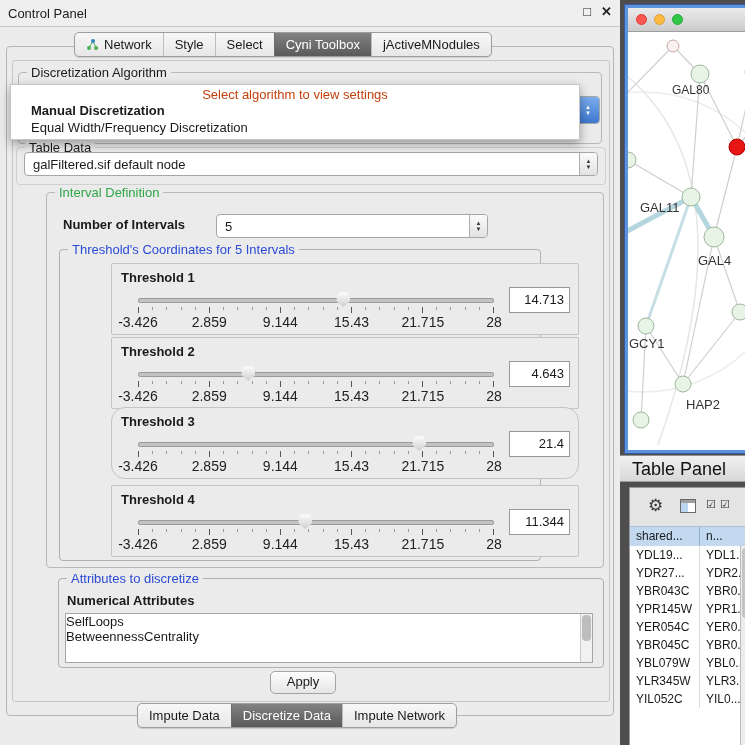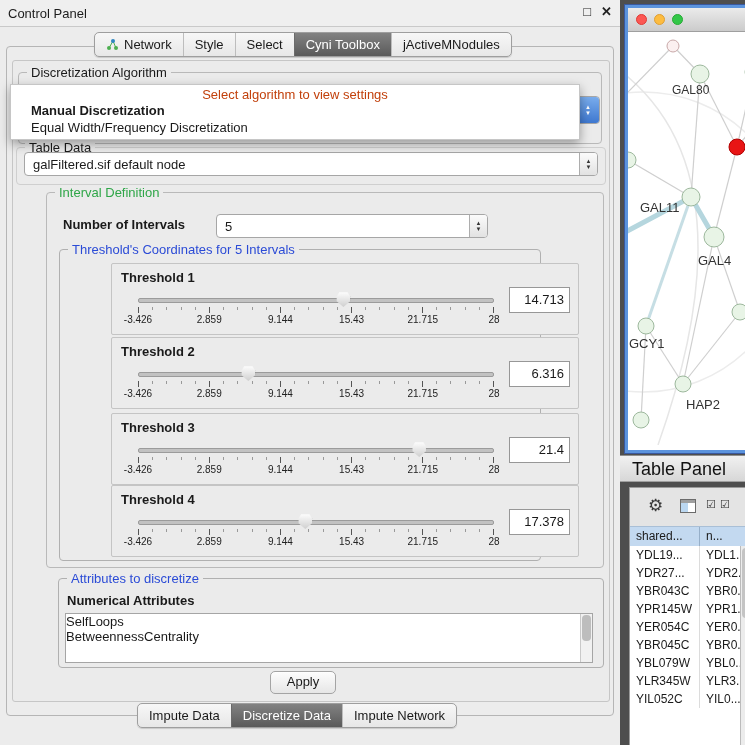--- a/index.html
+++ b/index.html
@@ -11,21 +11,21 @@
   .titlebar{position:absolute;left:0;top:0;right:0;height:26px;background:#EFEFEF;border-bottom:1px solid #C9C9C9;}
   .titlebar .title{position:absolute;left:8px;top:6px;font-size:13px;color:#1c1c1c;}
   .win-ctrls{position:absolute;right:6px;top:4px;display:flex;gap:6px;font-size:13px;color:#222;}
   .win-ctrls span{cursor:default;padding:0 2px;font-weight:bold;}
   .panel-outer{position:absolute;left:6px;top:46px;right:6px;bottom:29px;border:1px solid #B5B5B5;border-radius:4px;background:#ECECEC;}
   
   .seg{position:absolute;display:flex;border:1px solid #9E9E9E;border-radius:5px;overflow:hidden;background:linear-gradient(#F7F7F7,#E7E7E7);z-index:6;box-shadow:0 1px 1px rgba(0,0,0,.15);}
   .seg .tab{padding:4px 11px;font-size:13px;border-left:1px solid #BDBDBD;display:flex;align-items:center;gap:5px;white-space:nowrap;cursor:default;}
   .seg .tab:first-child{border-left:none;}
   .seg .tab.active{background:linear-gradient(#828282,#5A5A5A);color:#fff;border-left-color:#6b6b6b;}
-  .top-tabs{left:94px;top:32px;}
+  .top-tabs{left:74px;top:32px;}
   .bottom-tabs{left:137px;top:703px;}
   .inner-panel{position:absolute;left:12px;top:60px;width:596px;height:640px;border:1px solid #C6C6C6;border-radius:3px;background:#EBEBEB;}
   .groupbox{position:absolute;border:1px solid #B9B9B9;border-radius:4px;}
   .group-title{position:absolute;top:-8px;left:8px;background:#EBEBEB;padding:0 4px;font-size:13px;}
   .green{color:#2FA648;}
   .blue{color:#2B4BD6;}
   
   .combo{position:absolute;background:#fff;border:1px solid #A6A6A6;border-radius:4px;display:flex;align-items:center;overflow:hidden;}
   .combo .val{flex:1;font-size:13px;padding:0 8px;white-space:nowrap;overflow:hidden;}
   .combo .stepper{width:17px;align-self:stretch;border-left:1px solid #ADADAD;display:flex;flex-direction:column;align-items:center;justify-content:center;font-size:6px;line-height:6px;color:#333;background:linear-gradient(#FBFBFB,#E2E2E2);}
@@ -40,21 +40,21 @@
   .th-label{position:absolute;left:9px;top:6px;font-size:13px;font-weight:bold;}
   .th-value{position:absolute;right:8px;top:23px;width:54px;height:24px;background:#fff;border:1px solid #979797;font-size:13px;text-align:right;line-height:24px;padding-right:5px;}
   .slider{position:absolute;left:26px;top:26px;width:356px;height:40px;}
   .track{position:absolute;left:0;right:0;top:8px;height:3px;background:#C2C2C2;border:1px solid #9B9B9B;border-radius:2px;}
   .thumb{position:absolute;top:2px;width:14px;height:15px;background:linear-gradient(#FDFDFD,#CFCFCF);clip-path:polygon(50% 100%,2% 62%,2% 28%,20% 2%,80% 2%,98% 28%,98% 62%);filter:drop-shadow(0 0 1px rgba(0,0,0,.6));}
   .tickmarks{position:absolute;left:0;top:17px;width:357px;height:6px;
     background-image:repeating-linear-gradient(90deg,#555 0 1px,transparent 1px 71px),
                      repeating-linear-gradient(90deg,#999 0 1px,transparent 1px 14.2px);
     background-size:100% 6px,100% 3px;background-repeat:no-repeat;}
   .ticklabels{position:absolute;left:0;top:24px;width:356px;height:12px;}
-  .ticklabels span{position:absolute;transform:translateX(-50%);font-size:10px;color:#222;white-space:nowrap;}
+  .ticklabels span{position:absolute;transform:translateX(-50%);font-size:14px;color:#222;white-space:nowrap;}
   .ticklabels span:nth-child(1){left:0;} .ticklabels span:nth-child(2){left:20%;}
   .ticklabels span:nth-child(3){left:40%;} .ticklabels span:nth-child(4){left:60%;}
   .ticklabels span:nth-child(5){left:80%;} .ticklabels span:nth-child(6){left:100%;}
   
   .attr-sub{position:absolute;left:8px;top:14px;font-size:13px;font-weight:bold;}
   .attr-list{position:absolute;left:6px;top:34px;right:10px;height:48px;background:#fff;border:1px solid #A5A5A5;overflow:hidden;}
   .attr-list .item{font-size:13px;line-height:15px;white-space:nowrap;}
   .attr-scroll{position:absolute;right:0;top:0;bottom:0;width:11px;background:#F1F1F1;border-left:1px solid #C9C9C9;}
   .attr-thumb{position:absolute;left:1px;right:1px;top:1px;height:26px;background:#BDBDBD;border-radius:4px;}
   .apply-btn{position:absolute;left:270px;top:671px;width:64px;height:21px;background:linear-gradient(#FDFDFD,#E6E6E6);border:1px solid #A4A4A4;border-radius:5px;font-size:13px;text-align:center;line-height:20px;box-shadow:0 1px 0 rgba(255,255,255,.7) inset;}
@@ -174,57 +174,57 @@
             <span>9.144</span>
             <span>15.43</span>
             <span>21.715</span>
             <span>28</span>
         </div>
       </div>
     </div>
 
     <div class="th-block" style="top:144px;">
       <div class="th-label">Threshold 2</div>
-      <div class="th-value">6.316</div>
+      <div class="th-value">4.643</div>
       <div class="slider">
         <div class="track"></div>
         <div class="thumb" style="left: calc(31% - 7px);"></div>
         <div class="tickmarks"></div>
         <div class="ticklabels">
           <span>-3.426</span>
             <span>2.859</span>
             <span>9.144</span>
             <span>15.43</span>
             <span>21.715</span>
             <span>28</span>
         </div>
       </div>
     </div>
 
-    <div class="th-block" style="top:220px;">
+    <div class="th-block" style="top:214px;border-radius:14px;">
       <div class="th-label">Threshold 3</div>
       <div class="th-value">21.4</div>
       <div class="slider">
         <div class="track"></div>
         <div class="thumb" style="left: calc(79% - 7px);"></div>
         <div class="tickmarks"></div>
         <div class="ticklabels">
           <span>-3.426</span>
             <span>2.859</span>
             <span>9.144</span>
             <span>15.43</span>
             <span>21.715</span>
             <span>28</span>
         </div>
       </div>
     </div>
 
     <div class="th-block" style="top:292px;">
       <div class="th-label">Threshold 4</div>
-      <div class="th-value">17.378</div>
+      <div class="th-value">11.344</div>
       <div class="slider">
         <div class="track"></div>
         <div class="thumb" style="left: calc(47% - 7px);"></div>
         <div class="tickmarks"></div>
         <div class="ticklabels">
           <span>-3.426</span>
             <span>2.859</span>
             <span>9.144</span>
             <span>15.43</span>
             <span>21.715</span>

